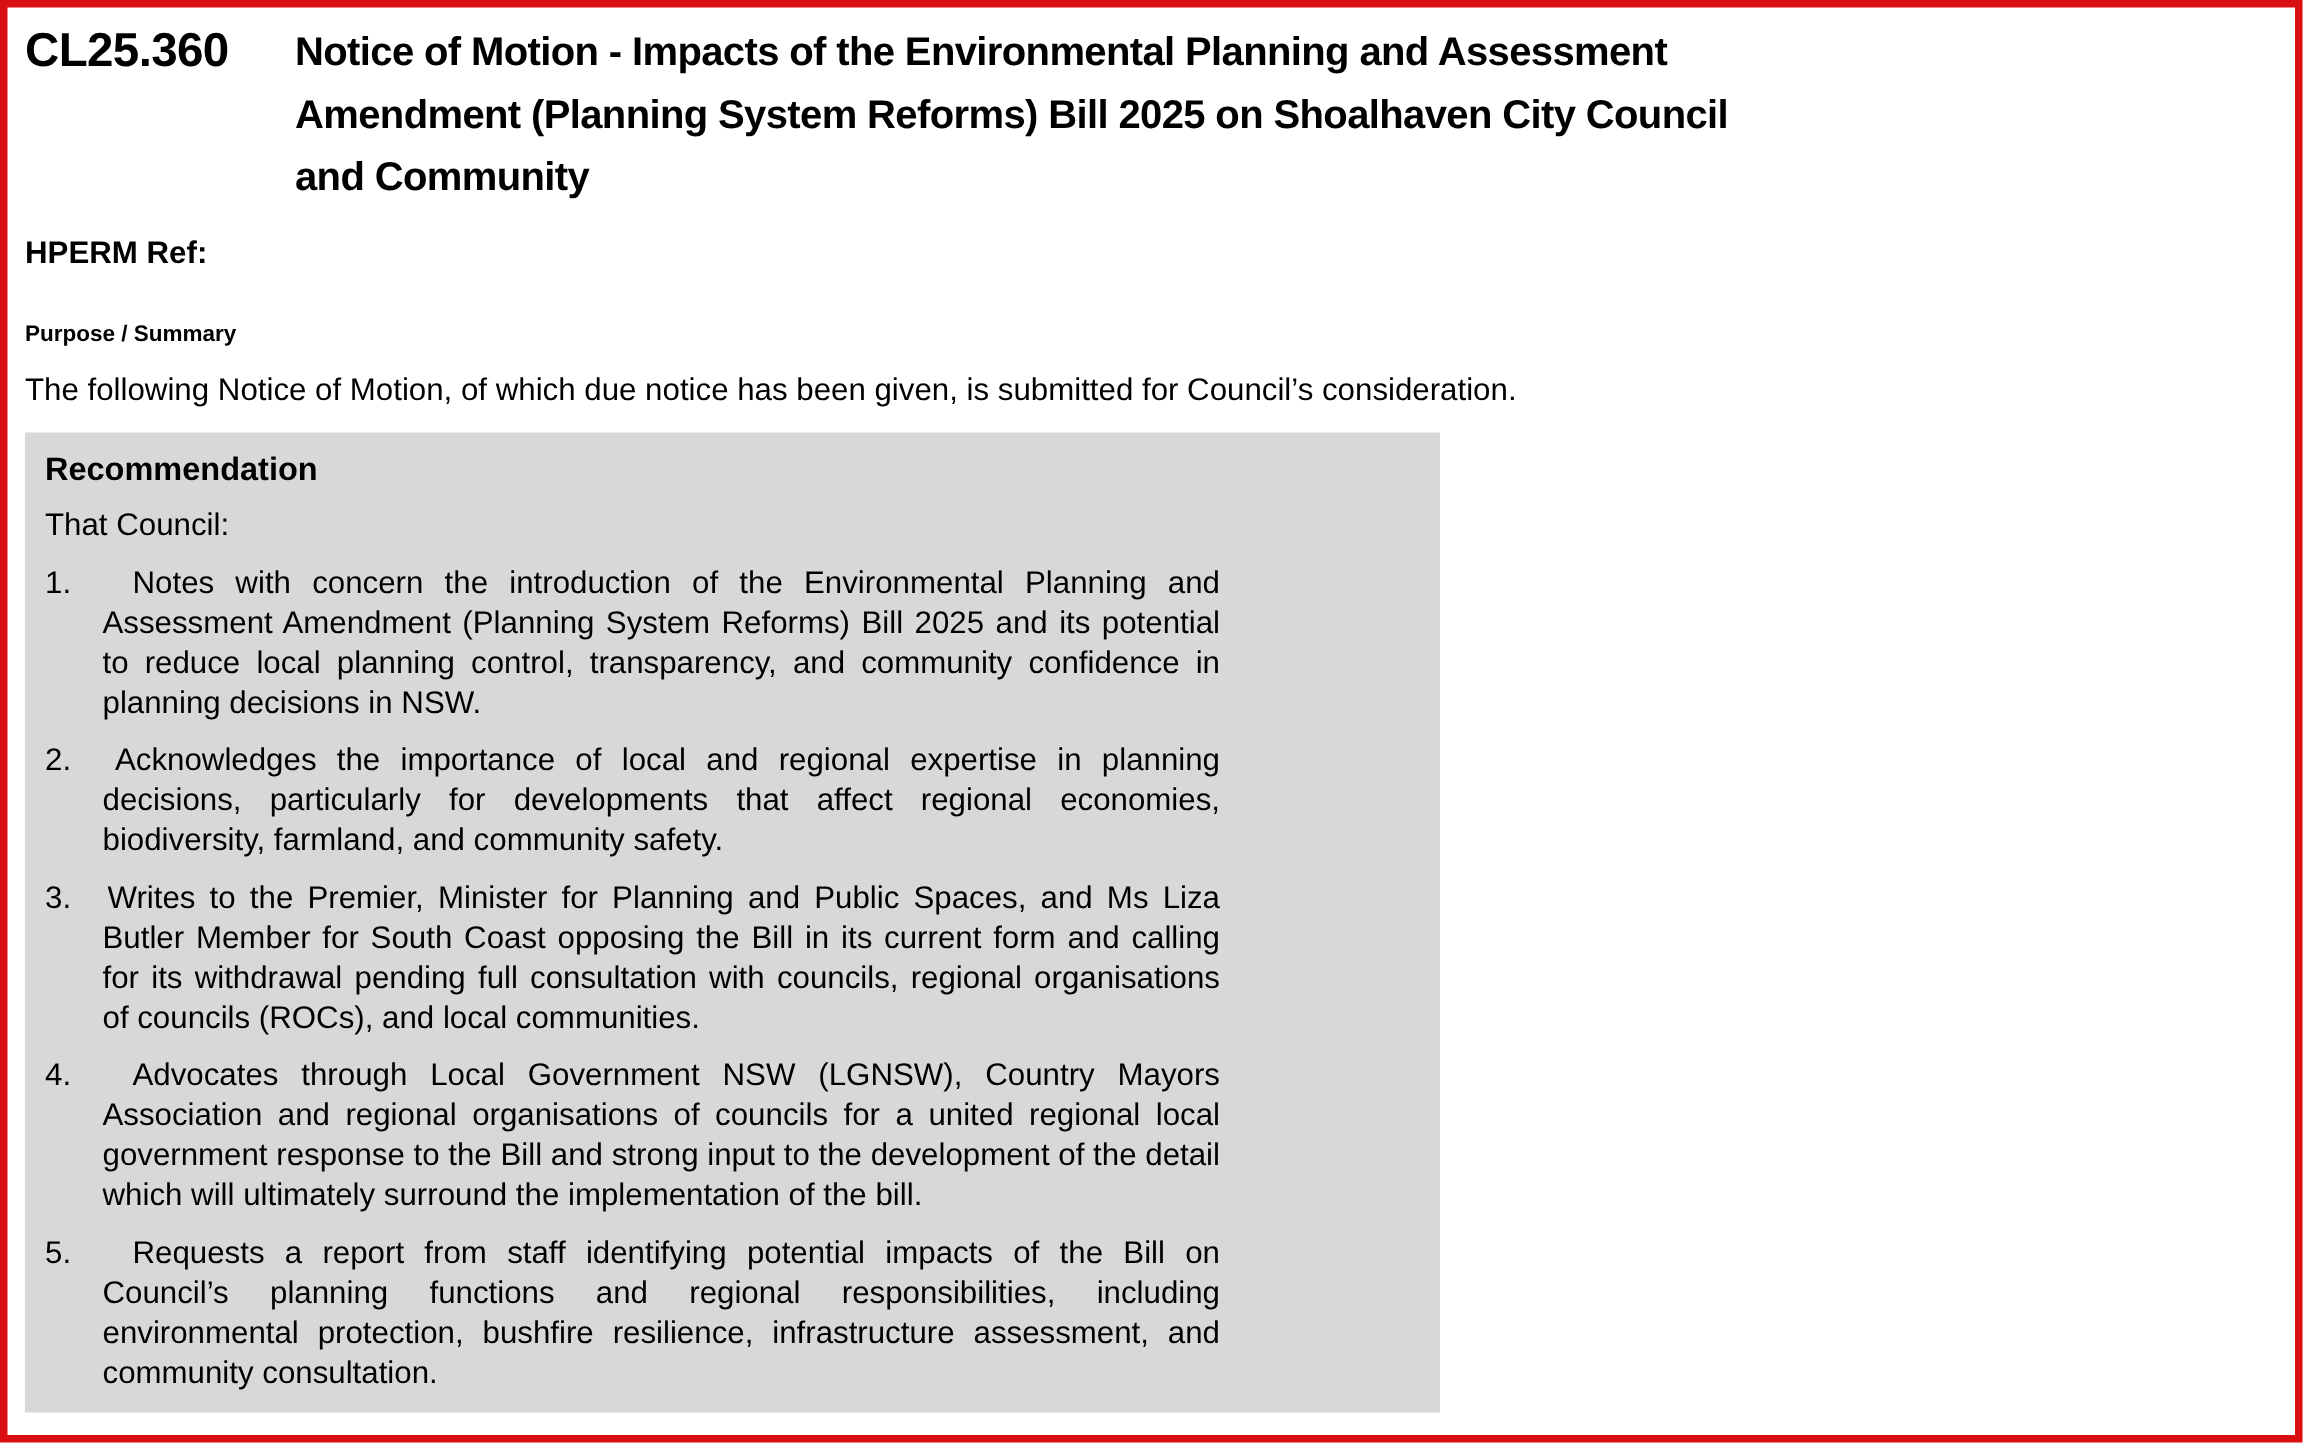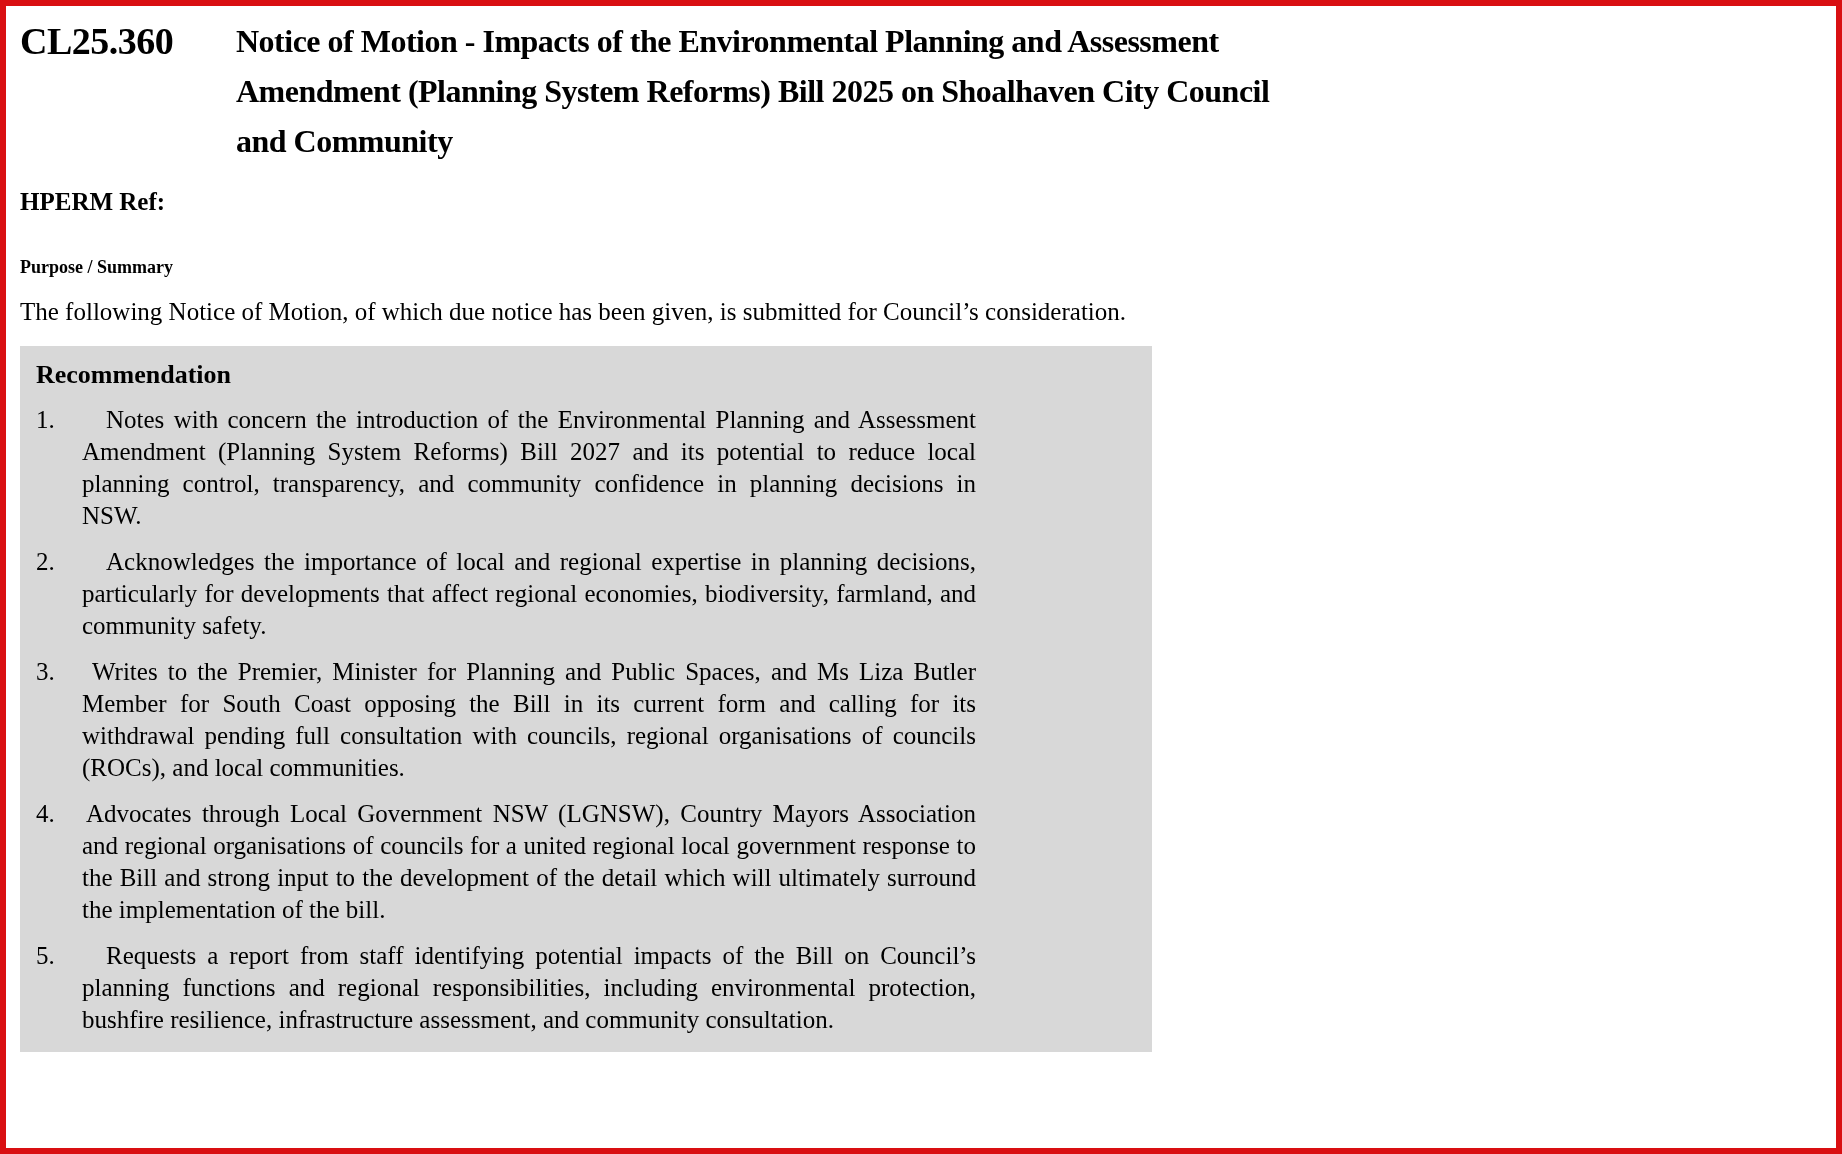--- a/index.html
+++ b/index.html
@@ -9,21 +9,20 @@
     height: 1154px;
     border: 6px solid var(--border-red, #d90f12);
     font-family: "Liberation Sans", "DejaVu Sans", sans-serif;
     color: #000;
     overflow: hidden;
   }
   .page {
     padding: 10px 20px 0 14px;
     font-size: 25px;
     line-height: 32px;
-    font-family: Liberation Serif, serif;
   }
   
   .title-row { display: flex; margin-bottom: 20px; }
   .item-number {
     flex: 0 0 216px;
     font-size: 38px;
     line-height: 50px;
     font-weight: bold;
     letter-spacing: -0.5px;
   }
@@ -86,24 +85,25 @@
   <div class="meta-row">
     <div class="meta-label">HPERM Ref:</div>
   </div>
 
 
   <div class="section-heading">Purpose / Summary</div>
   <div class="purpose-text">The following Notice of Motion, of which due notice has been given, is submitted for Council’s consideration.</div>
 
   <div class="recommendation-box">
     <div class="rec-heading">Recommendation</div>
+    <div class="rec-intro">That Council:</div>
 
     <div class="rec-item">
       <div class="num">1.</div>
-      <div class="txt">Notes with concern the introduction of the Environmental Planning and Assessment Amendment (Planning System Reforms) Bill 2027 and its potential to reduce local planning control, transparency, and community confidence in planning decisions in NSW.</div>
+      <div class="txt">Notes with concern the introduction of the Environmental Planning and Assessment Amendment (Planning System Reforms) Bill 2025 and its potential to reduce local planning control, transparency, and community confidence in planning decisions in NSW.</div>
     </div>
 
     <div class="rec-item">
       <div class="num">2.</div>
       <div class="txt">Acknowledges the importance of local and regional expertise in planning decisions, particularly for developments that affect regional economies, biodiversity, farmland, and community safety.</div>
     </div>
 
     <div class="rec-item">
       <div class="num">3.</div>
       <div class="txt">Writes to the Premier, Minister for Planning and Public Spaces, and Ms Liza Butler Member for South Coast opposing the Bill in its current form and calling for its withdrawal pending full consultation with councils, regional organisations of councils (ROCs), and local communities.</div>

